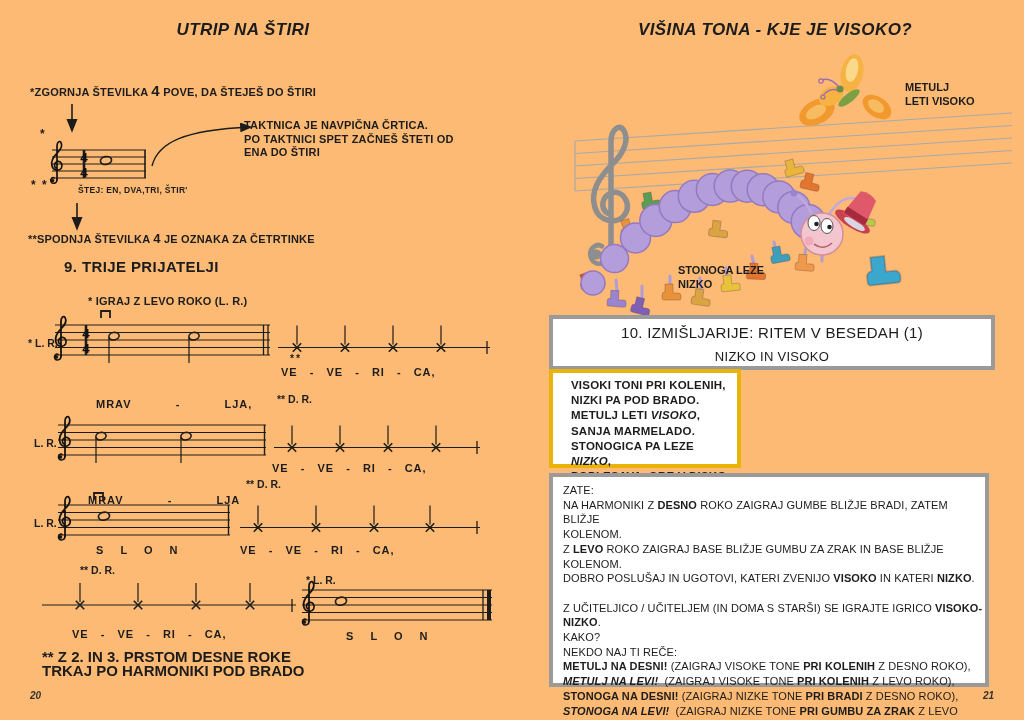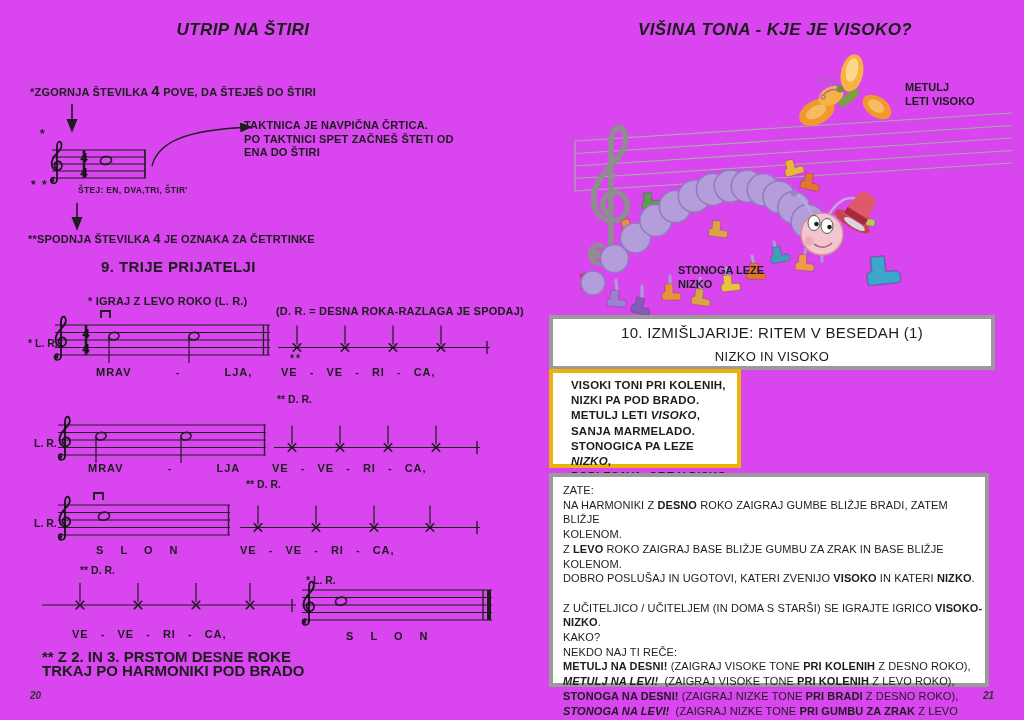--- a/index.html
+++ b/index.html
@@ -1,29 +1,29 @@
 <!DOCTYPE html>
 <html><head>
 <meta charset="utf-8">
 <style>
   html,body{margin:0;padding:0;background:#fff;}
-  #canvas{position:relative;width:1024px;height:720px;background:#d946ef;overflow:hidden;
+  #canvas{position:relative;width:1024px;height:720px;background:#fdba74;overflow:hidden;
           font-family:"Liberation Sans",sans-serif;color:#1c1c1c;outline:1px solid #ddd;}
   .abs{position:absolute;}
   .b{font-weight:700;}
   .i{font-style:italic;}
   .bi{font-weight:700;font-style:italic;}
   .pgtitle{font-size:17px;font-weight:700;font-style:italic;letter-spacing:.4px;text-align:center;}
   .txt{font-size:11px;font-weight:700;letter-spacing:.2px;}
   .bignum{font-size:15px;font-weight:700;}
   .small{font-size:8.5px;font-weight:700;letter-spacing:.3px;}
-  .heading{font-size:15px;font-weight:700;letter-spacing:.4px;margin-left:37px;}
+  .heading{font-size:15px;font-weight:700;letter-spacing:.4px;}
   .lbl{font-size:10.5px;font-weight:700;}
   .lyr{font-size:11px;font-weight:700;letter-spacing:1px;white-space:pre;}
-  .lyrA{word-spacing:18px;}
+  .lyrA{word-spacing:18px;margin-top:32px;}
   .lyrB{word-spacing:8px;}
   .lyrS{letter-spacing:7px;}
   .star{font-size:12px;font-weight:700;letter-spacing:1.5px;}
   .footnote{font-size:15px;font-weight:700;}
   .pageno{font-size:10px;font-style:italic;font-weight:700;color:#333;}
   .boxframe{border:4px solid #eab308;background:#fff;}
   .boxtitle1{font-size:15px;letter-spacing:.3px;text-align:center;}
   .boxtitle2{font-size:13px;letter-spacing:.3px;text-align:center;}
   .poembox{font-size:11.5px;font-weight:700;line-height:15.2px;letter-spacing:.2px;}
   .instrbox{font-size:11px;line-height:14.7px;letter-spacing:.1px;}
@@ -273,21 +273,20 @@
     <div>PO TAKTNICI SPET ZAČNEŠ ŠTETI OD ENA DO ŠTIRI</div>
   </div>
 
   <div class="abs small" style="left:78px;top:185px">ŠTEJ: EN, DVA,TRI, ŠTIR'</div>
 
   <div class="abs txt" style="left:28px;top:231px"><span style="white-space:pre">**SPODNJA ŠTEVILKA </span><span class="bignum" style="font-size:13px">4</span><span style="white-space:pre"> JE OZNAKA ZA ČETRTINKE</span></div>
 
   <div class="abs heading" style="left:64px;top:258px">9. TRIJE PRIJATELJI</div>
 
   <div class="abs txt" style="left:88px;top:295px">* IGRAJ  Z LEVO ROKO (L. R.)</div>
-  <div class="abs txt" style="left:276px;top:305px">(D. R. = DESNA ROKA-RAZLAGA JE SPODAJ)</div>
   <div class="abs lbl" style="left:28px;top:337px">* L. R.</div>
   <div class="abs lbl" style="left:290px;top:352px;letter-spacing:2px">**</div>
   <div class="abs lyr lyrA" style="left:96px;top:366px">MRAV  -  LJA,</div>
   <div class="abs lyr lyrB" style="left:281px;top:366px">VE - VE - RI - CA,</div>
 
   <div class="abs lbl" style="left:277px;top:393px">** D. R.</div>
   <div class="abs lbl" style="left:34px;top:437px">L. R.</div>
   <div class="abs lyr lyrA" style="left:88px;top:462px">MRAV  -  LJA</div>
   <div class="abs lyr lyrB" style="left:272px;top:462px">VE - VE - RI - CA,</div>
 

